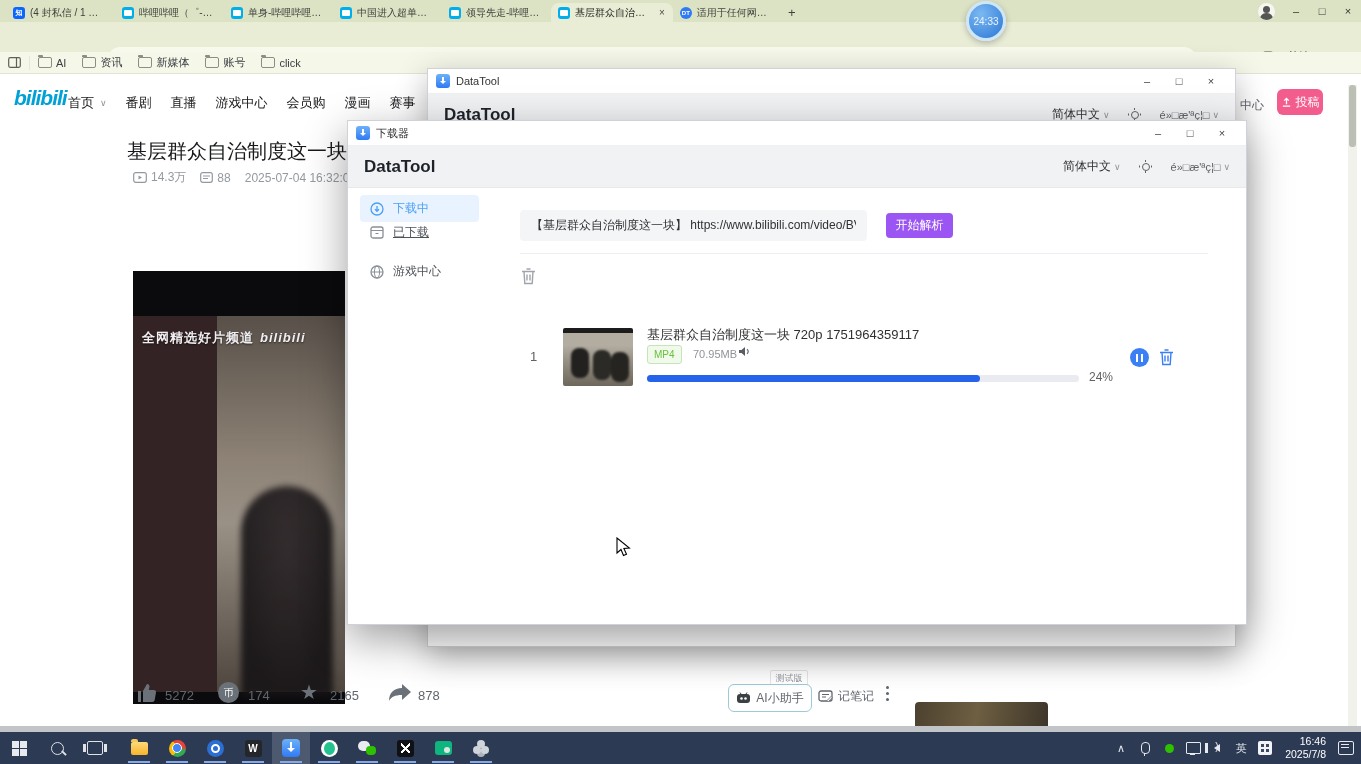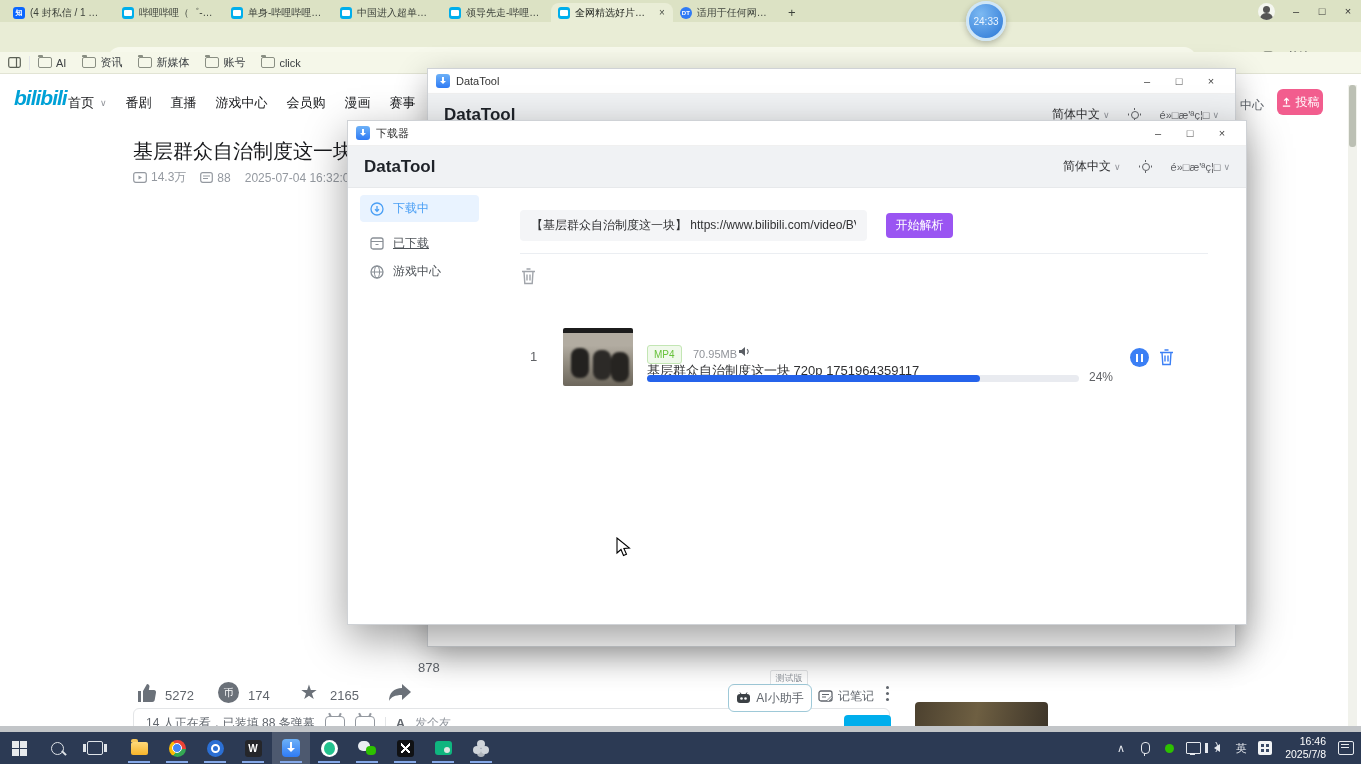--- a/index.html
+++ b/index.html
@@ -99,21 +99,21 @@
      box-shadow:0 11px 0 #606266,-6px 5.5px 0 #606266,6px 5.5px 0 #606266;}
 
   .sideitem{position:absolute;left:12px;width:119px;height:27px;border-radius:4px;display:flex;align-items:center;gap:9px;padding-left:10px;box-sizing:border-box;font-size:12px;color:#4e5358;}
   .sideitem.on{background:#e9f3ff;color:#4a9ff5;}
   .dlinput{position:absolute;left:172px;top:89px;width:347px;height:31px;background:#f4f5f7;border:none;border-radius:4px;padding:0 11px;box-sizing:border-box;font-size:12px;color:#303133;font-family:inherit;}
   .parsebtn{position:absolute;left:538px;top:92px;width:67px;height:25px;background:#9a55f2;border-radius:4px;color:#fff;font-size:12px;display:flex;align-items:center;justify-content:center;}
   .dldivider{position:absolute;left:172px;top:132px;right:38px;height:1px;background:#ebeef2;}
   .itemthumb{position:absolute;left:215px;top:207px;width:70px;height:58px;border-radius:2px;overflow:hidden;
      background:linear-gradient(180deg,#1c1c1c 0 9%,#b2aca1 9% 30%,#938d81 60%,#6d675c 100%);}
   .itemthumb:before{content:"";position:absolute;left:8px;top:20px;width:18px;height:30px;border-radius:8px;background:#23211f;box-shadow:22px 2px 0 #2c2a27,40px 4px 0 #262421;filter:blur(1px);}
-  .itname{position:absolute;left:299px;top:205px;font-size:13px;color:#303133;margin-top:36px;}
+  .itname{position:absolute;left:299px;top:205px;font-size:13px;color:#303133;}
   .mp4badge{position:absolute;left:299px;top:224px;height:17px;padding:0 6px;border:1px solid #c3e6b4;background:#f0f9eb;color:#67c23a;font-size:10px;border-radius:3px;display:flex;align-items:center;}
   .itsize{position:absolute;left:345px;top:227px;font-size:11px;color:#909399;}
   .pausebtn{position:absolute;left:782px;top:227px;width:19px;height:19px;border-radius:50%;background:#3b7ff5;}
   .pausebtn:before{content:"";position:absolute;left:6px;top:5.5px;width:2px;height:8px;background:#fff;box-shadow:5px 0 0 #fff;}
   .prtrack{position:absolute;left:299px;top:254px;width:432px;height:7px;border-radius:4px;background:#e9ebf0;}
   .prfill{height:7px;border-radius:4px;background:#2563eb;width:77%;}
   .prpct{position:absolute;left:741px;top:249px;font-size:12px;color:#606266;}
 
   
   .taskbar{left:0;top:732px;width:1361px;height:32px;background:#2c3a54;display:flex;align-items:center;z-index:40;}
@@ -194,21 +194,21 @@
     <div class="tab">
       <span class="fav bili"></span>
       <span class="lbl ell">中国进入超单身时代_</span>
     </div>
     <div class="tab">
       <span class="fav bili"></span>
       <span class="lbl ell">领导先走-哔哩哔哩_b</span>
     </div>
     <div class="tab active">
       <span class="fav bili"></span>
-      <span class="lbl ell">全网精选好片频道</span>
+      <span class="lbl ell">基层群众自治制度</span>
       <span class="tabclose">×</span>
     </div>
     <div class="tab">
       <span class="fav dt">DT</span>
       <span class="lbl ell">适用于任何网站的快速</span>
     </div>
     <div class="newtab">+</div>
     <div class="wctrl" style="margin-left:auto;">
       <span class="avatar"></span>
       <span class="wbtn">–</span>
@@ -295,21 +295,21 @@
       </span>
     </div>
     <span class="abs" style="left:1240px;top:23px;font-size:12px;color:#61666d;">中心</span>
     <div class="abs upbtn" style="left:1277px;top:15px;width:46px;height:26px;">
       <svg width="11" height="11" viewBox="0 0 12 12">
           <path d="M6 8V2M3.5 4L6 1.5 8.5 4M2 10h8" stroke="#fff" stroke-width="1.4" fill="none"></path>
         </svg>
       <span>投稿</span>
     </div>
 
-    <span class="abs vtitle" style="left:133px;top:64px;">基层群众自治制度这一块</span>
+    <span class="abs vtitle" style="left:127px;top:64px;">基层群众自治制度这一块</span>
     <div class="abs vstats" style="left:133px;top:95px;">
       <span class="statsit">
         <svg width="14" height="11" viewBox="0 0 14 11">
             <rect x="0.7" y="0.7" width="12.6" height="9.6" rx="2" fill="none" stroke="#9499a0" stroke-width="1.2"></rect>
             <path d="M5.5 3.5l3.5 2-3.5 2z" fill="#9499a0"></path>
           </svg>
         <span>14.3万</span>
       </span>
       <span class="statsit">
         <svg width="13" height="11" viewBox="0 0 13 11">
@@ -321,30 +321,29 @@
       <span>2025-07-04 16:32:05</span>
       <span class="statsit">
         <svg width="12" height="12" viewBox="0 0 12 12">
             <circle cx="6" cy="6" r="5" fill="none" stroke="#e2726e" stroke-width="1.4"></circle>
             <line x1="2.5" y1="2.5" x2="9.5" y2="9.5" stroke="#e2726e" stroke-width="1.4"></line>
           </svg>
         <span>未经</span>
       </span>
     </div>
 
-
-    <div class="abs dmbar">
-      <span class="dmtxt">14 人正在看，已装填 88 条弹幕</span>
-      <span class="tvic"></span>
-      <span class="tvic"></span>
-      <span class="vsep"></span>
-      <span class="dmA">A</span>
-      <span class="dmtxt ell" style="color:#9499a0;max-width:70px;">发个友</span>
-      <span class="dmsend"></span>
-    </div>
+    <div class="abs player">
+      <div class="pleft"></div>
+      <div class="pphoto"></div>
+      <div class="pperson"></div>
+      <div class="pcap">
+        <span>全网精选好片频道</span><span class="pcaplogo">bilibili</span>
+      </div>
+    </div>
+
 
     <span class="abs" style="left:133px;top:80px;"></span>
     <span class="abs" style="left:133px;top:612px;"></span>
     <span class="abs" style="left:133px;top:608px;"></span>
     <span class="abs" style="left:135px;top:608px;">
       <svg width="24" height="22" viewBox="0 0 24 22">
           <path d="M3 9h3v11H3zM8 20V9l4-7c1.5 0 2.5 1 2.5 2.5L13.8 8H19c1.3 0 2.2 1.1 2 2.4l-1.3 7.6c-.2 1.2-1.2 2-2.4 2z" fill="#6b7179"></path>
         </svg>
     </span>
     <span class="abs actnum" style="left:165px;top:614px;">5272</span>
@@ -352,21 +351,21 @@
         <span>币</span>
       </span>
     <span class="abs actnum" style="left:248px;top:614px;">174</span>
     <span class="abs" style="left:300px;top:606px;font-size:20px;color:#6b7179;">★</span>
     <span class="abs actnum" style="left:330px;top:614px;">2165</span>
     <span class="abs" style="left:388px;top:609px;">
       <svg width="24" height="20" viewBox="0 0 24 20">
           <path d="M14 1l9 8-9 8v-5C7 12 3 14 1 18 1 10 6 5 14 5z" fill="#6b7179"></path>
         </svg>
     </span>
-    <span class="abs actnum" style="left:418px;top:586px;">878</span>
+    <span class="abs actnum" style="left:418px;top:614px;">878</span>
 
     <div class="abs beta" style="left:770px;top:596px;width:36px;height:14px;">测试版</div>
     <div class="abs aipill" style="left:728px;top:610px;width:82px;height:26px;">
       <svg width="15" height="12" viewBox="0 0 15 12">
           <rect x="1" y="2" width="13" height="9" rx="3" fill="#3b4045"></rect>
           <circle cx="5.5" cy="6.5" r="1.3" fill="#fff"></circle>
           <circle cx="9.5" cy="6.5" r="1.3" fill="#fff"></circle>
           <line x1="4" y1="0.5" x2="5" y2="2" stroke="#3b4045"></line>
           <line x1="11" y1="0.5" x2="10" y2="2" stroke="#3b4045"></line>
         </svg>
@@ -445,21 +444,21 @@
       </div>
     </div>
 
     <div class="sideitem on" style="top:74px;">
       <svg width="14" height="14" viewBox="0 0 14 14">
           <circle cx="7" cy="7" r="6" fill="none" stroke="#4a9ff5" stroke-width="1.3"></circle>
           <path d="M7 4v5M5 7.3L7 9.3l2-2" stroke="#4a9ff5" stroke-width="1.3" fill="none"></path>
         </svg>
       <span>下载中</span>
     </div>
-    <div class="sideitem" style="top:109px;text-decoration:underline;">
+    <div class="sideitem" style="top:98px;text-decoration:underline;">
       <svg width="14" height="13" viewBox="0 0 14 13">
           <rect x="1" y="1" width="12" height="11" rx="2" fill="none" stroke="#8a9097" stroke-width="1.3"></rect>
           <path d="M1 4.5h12M5.5 7.5h3" stroke="#8a9097" stroke-width="1.2"></path>
         </svg>
       <span>已下载</span>
     </div>
     <div class="sideitem" style="top:137px;">
       <svg width="14" height="14" viewBox="0 0 14 14">
           <circle cx="7" cy="7" r="6" fill="none" stroke="#8a9097" stroke-width="1.3"></circle>
           <ellipse cx="7" cy="7" rx="2.6" ry="6" fill="none" stroke="#8a9097" stroke-width="1"></ellipse>

